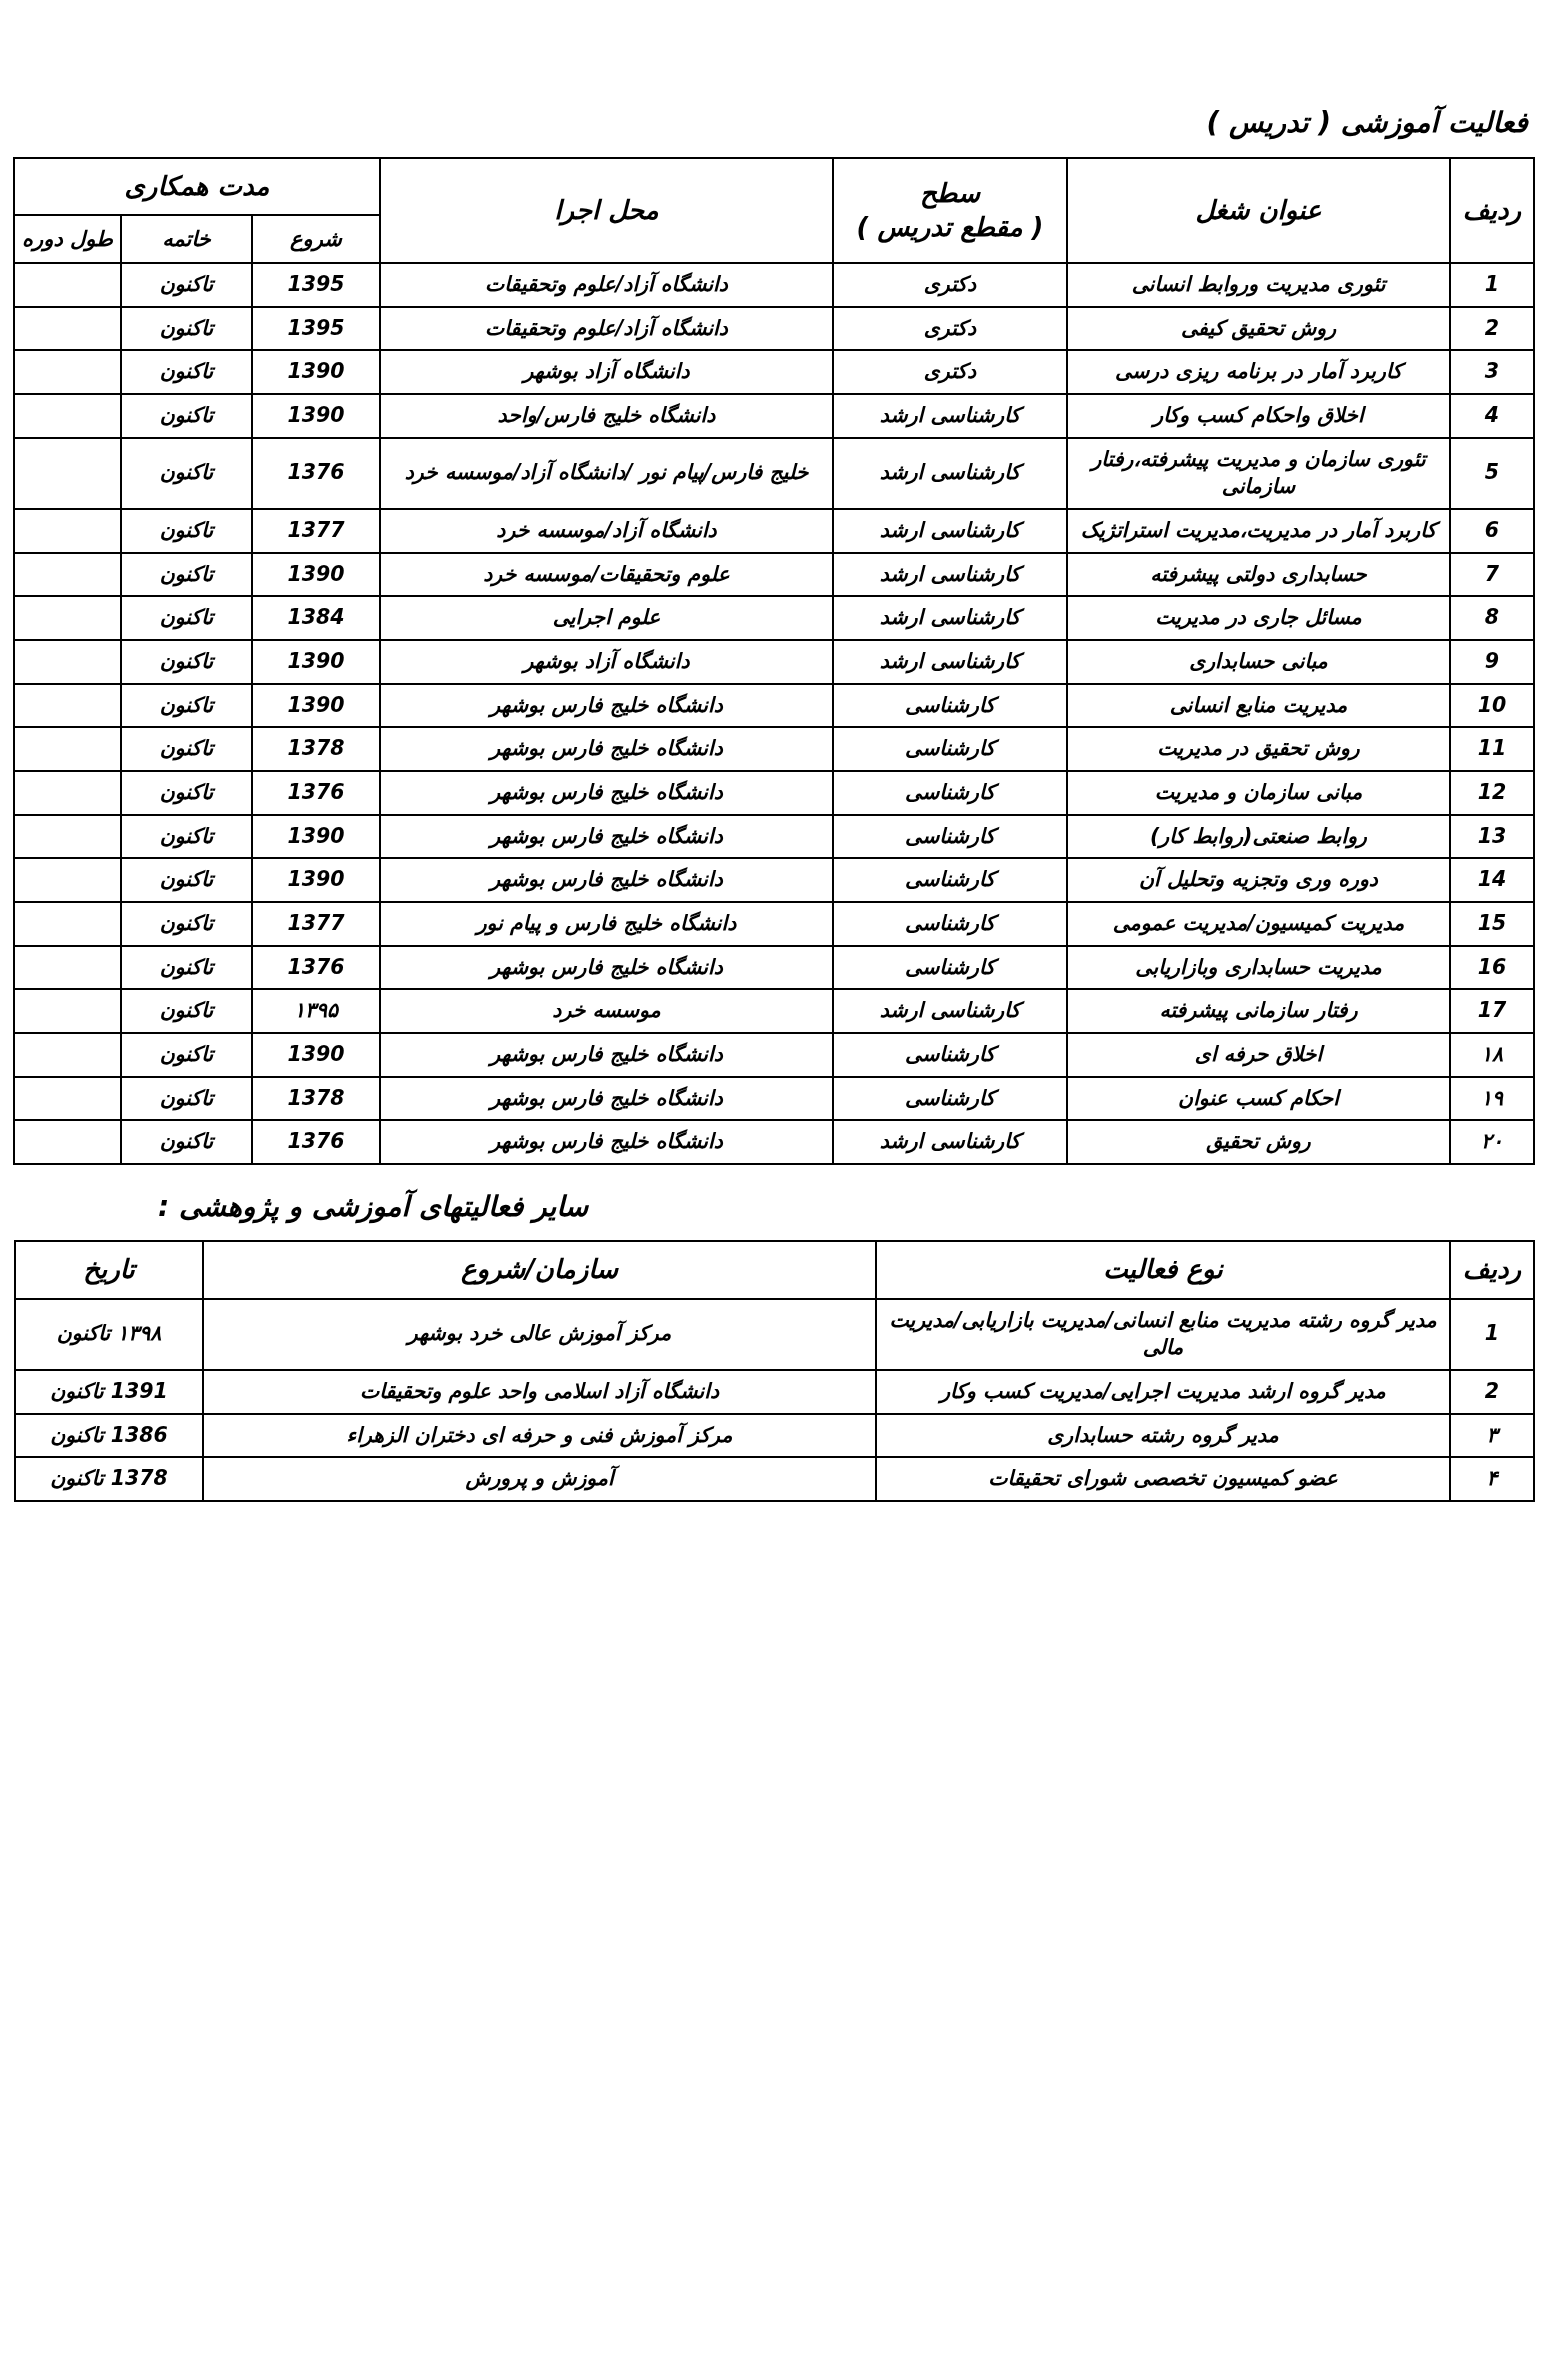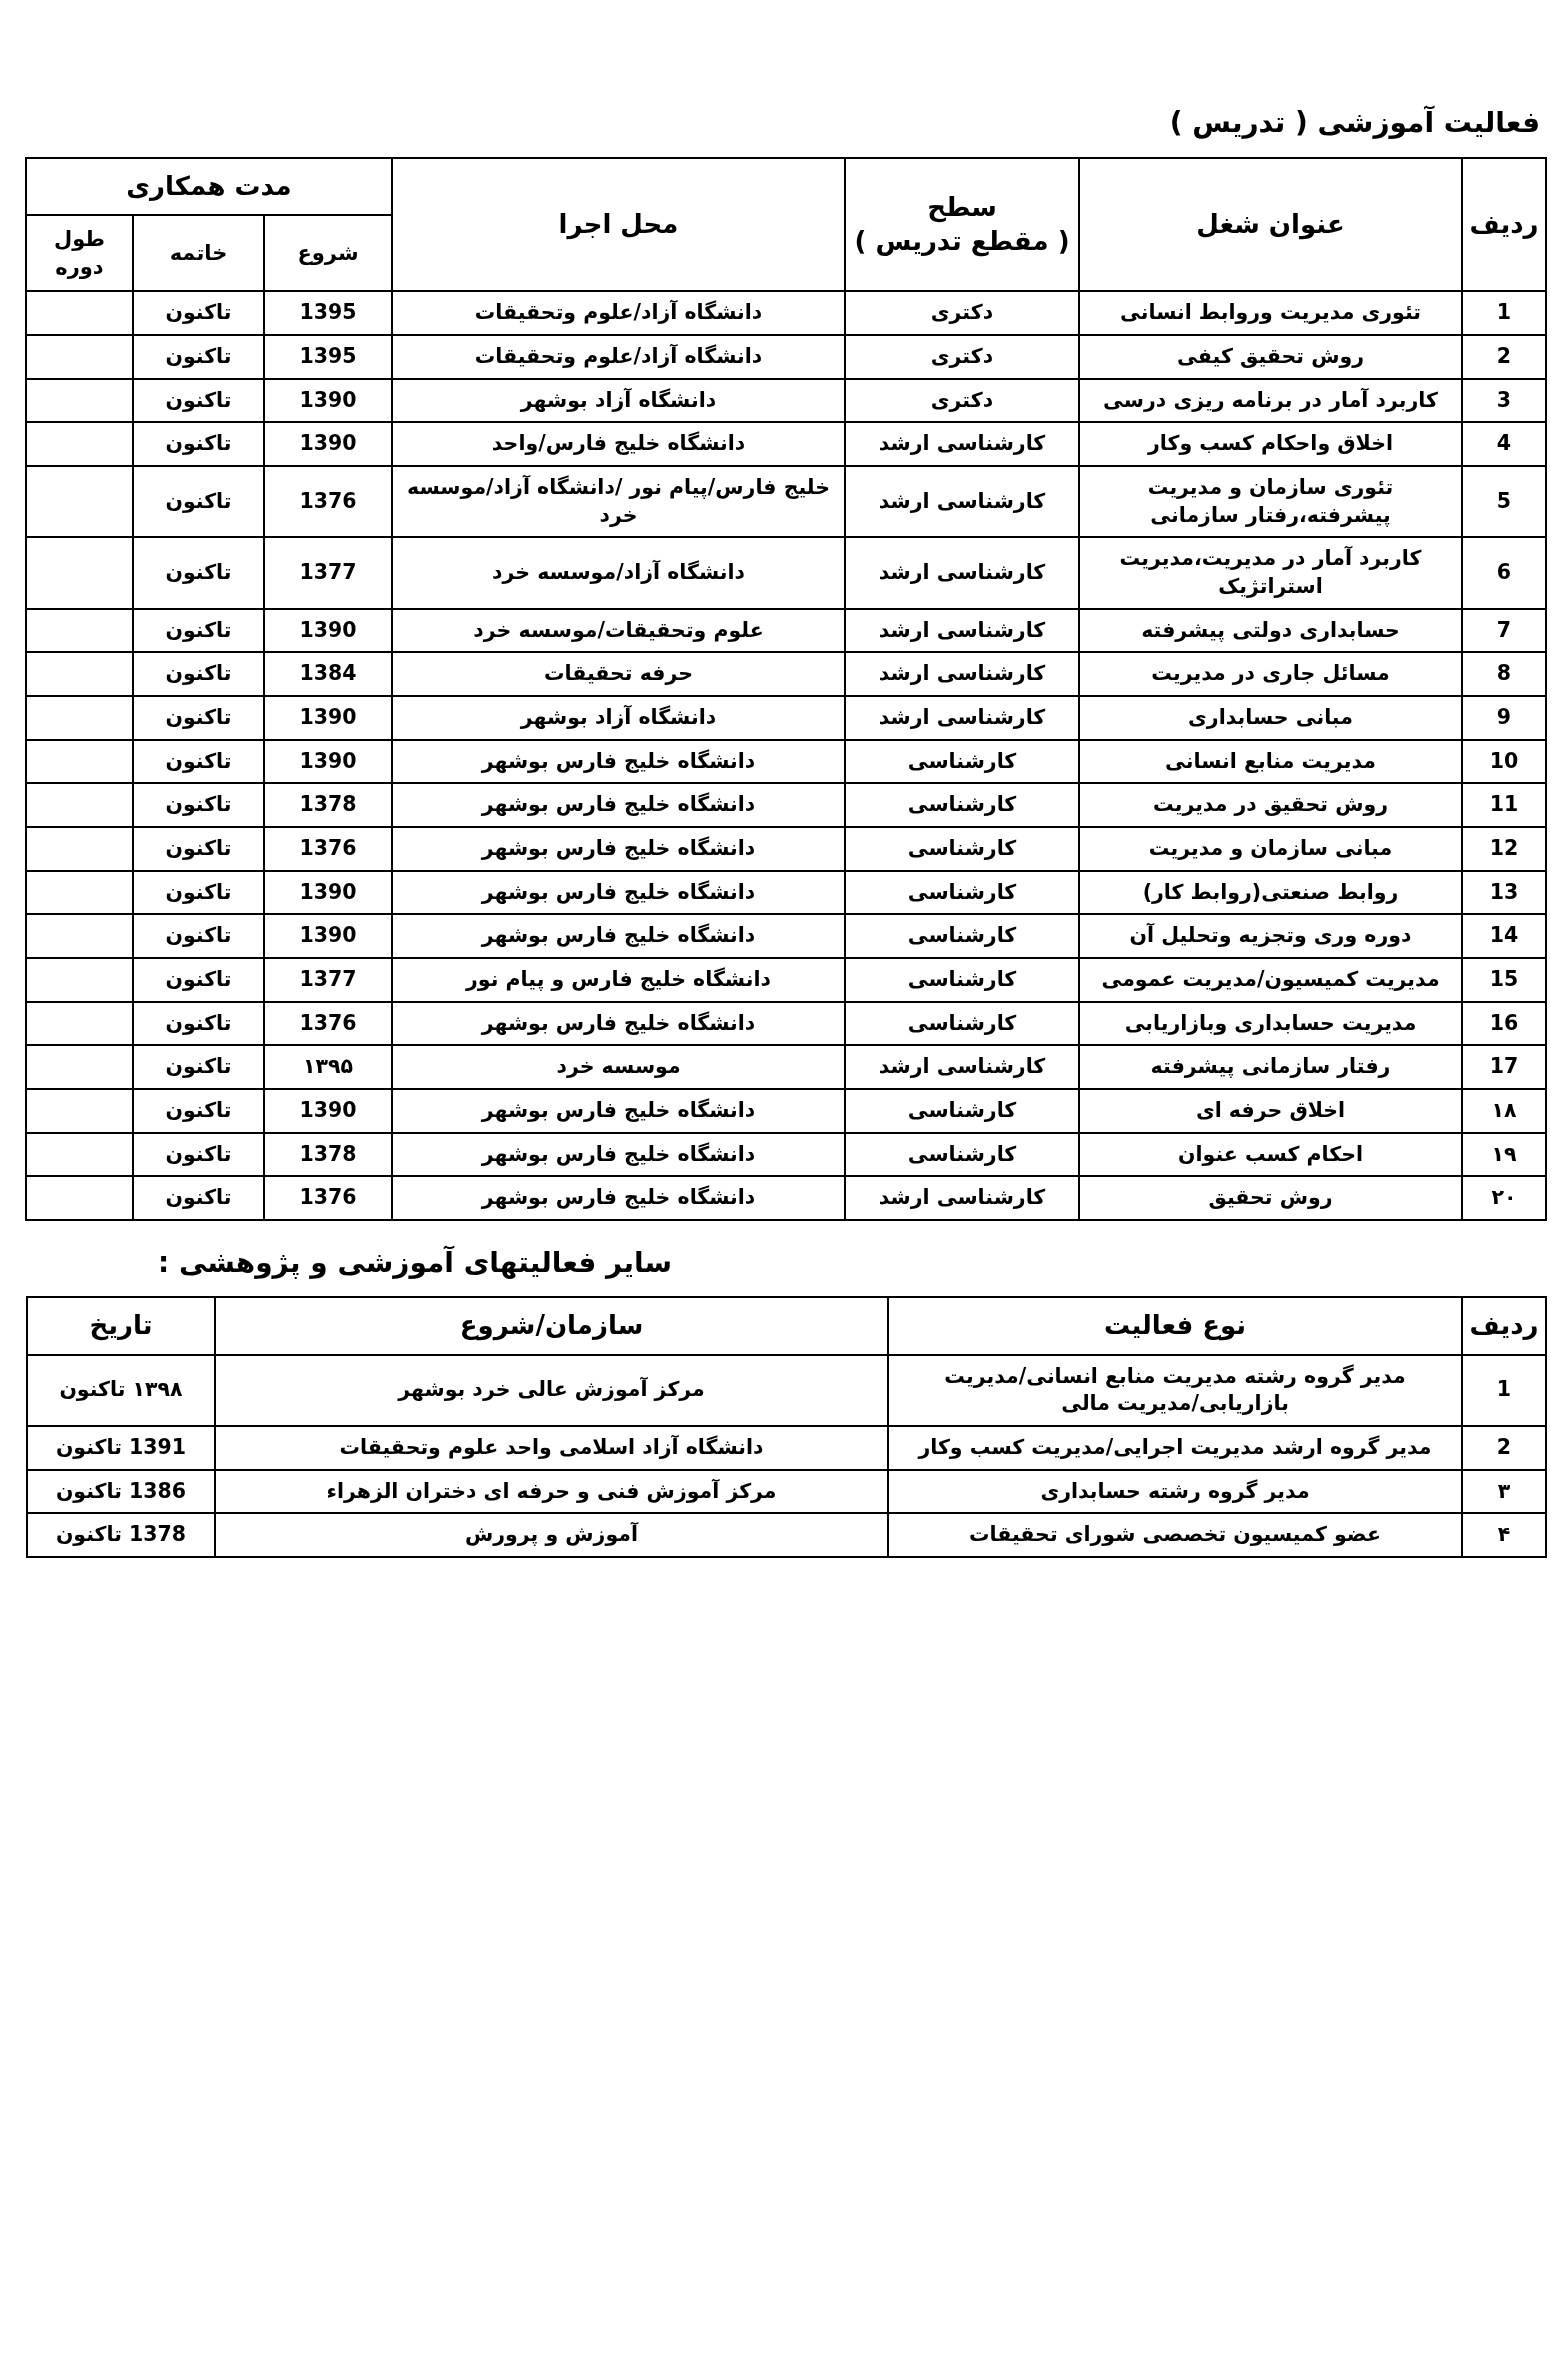--- a/index.html
+++ b/index.html
@@ -10,22 +10,23 @@
   body {
     width: 1567px;
     font-family: "DejaVu Sans", "Liberation Sans", sans-serif;
     color: #000000;
     direction: rtl;
   }
   .page {
     width: 1433px;
     min-height: 2366px;
     box-sizing: border-box;
-    padding: 106px 20px 28px 24px;
+    padding: 106px 32px 28px 24px;
     position: relative;
+    font-style: italic;
   }
   .section-title {
     text-align: right;
     font-size: 28px;
     font-weight: bold;
     margin: 0 7px 18.4px 0;
     letter-spacing: 0px;
   }
   .section-title-2 {
     text-align: left;
@@ -171,21 +172,21 @@
         <td>کارشناسی ارشد</td>
         <td>علوم وتحقیقات/موسسه خرد</td>
         <td>1390</td>
         <td>تاکنون</td>
         <td></td>
       </tr>
       <tr>
         <td>8</td>
         <td>مسائل جاری در مدیریت</td>
         <td>کارشناسی ارشد</td>
-        <td>حرفه تحقیقات</td>
+        <td>علوم اجرایی</td>
         <td>1384</td>
         <td>تاکنون</td>
         <td></td>
       </tr>
       <tr>
         <td>9</td>
         <td>مبانی حسابداری</td>
         <td>کارشناسی ارشد</td>
         <td>دانشگاه آزاد بوشهر</td>
         <td>1390</td>

